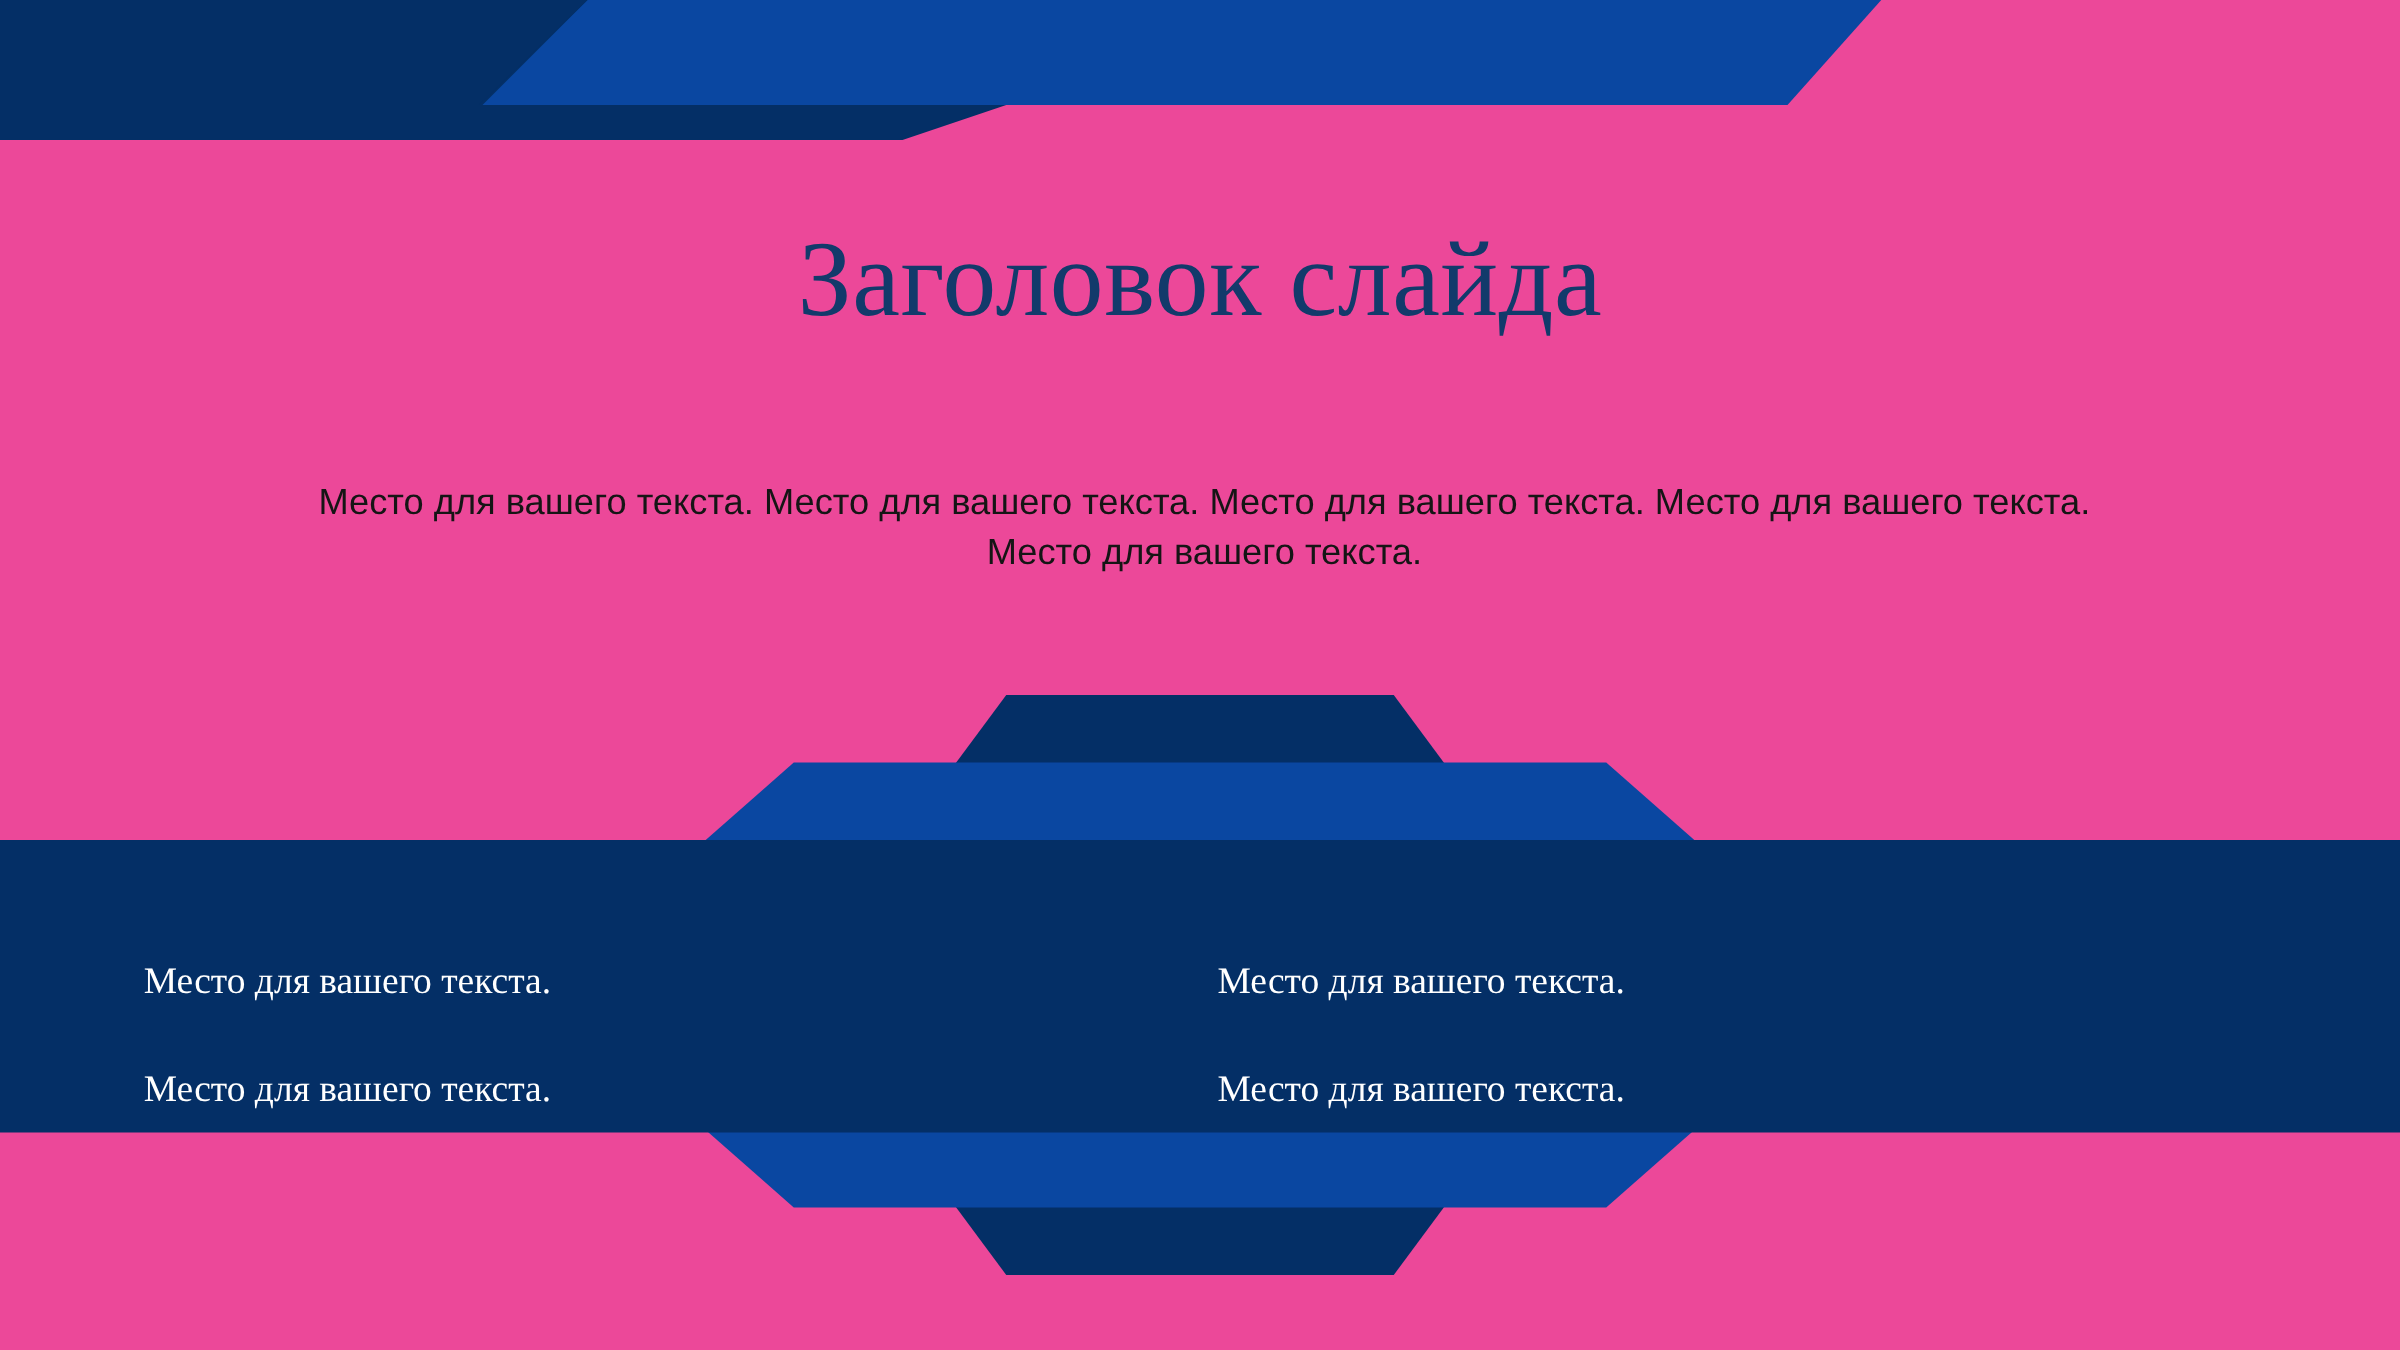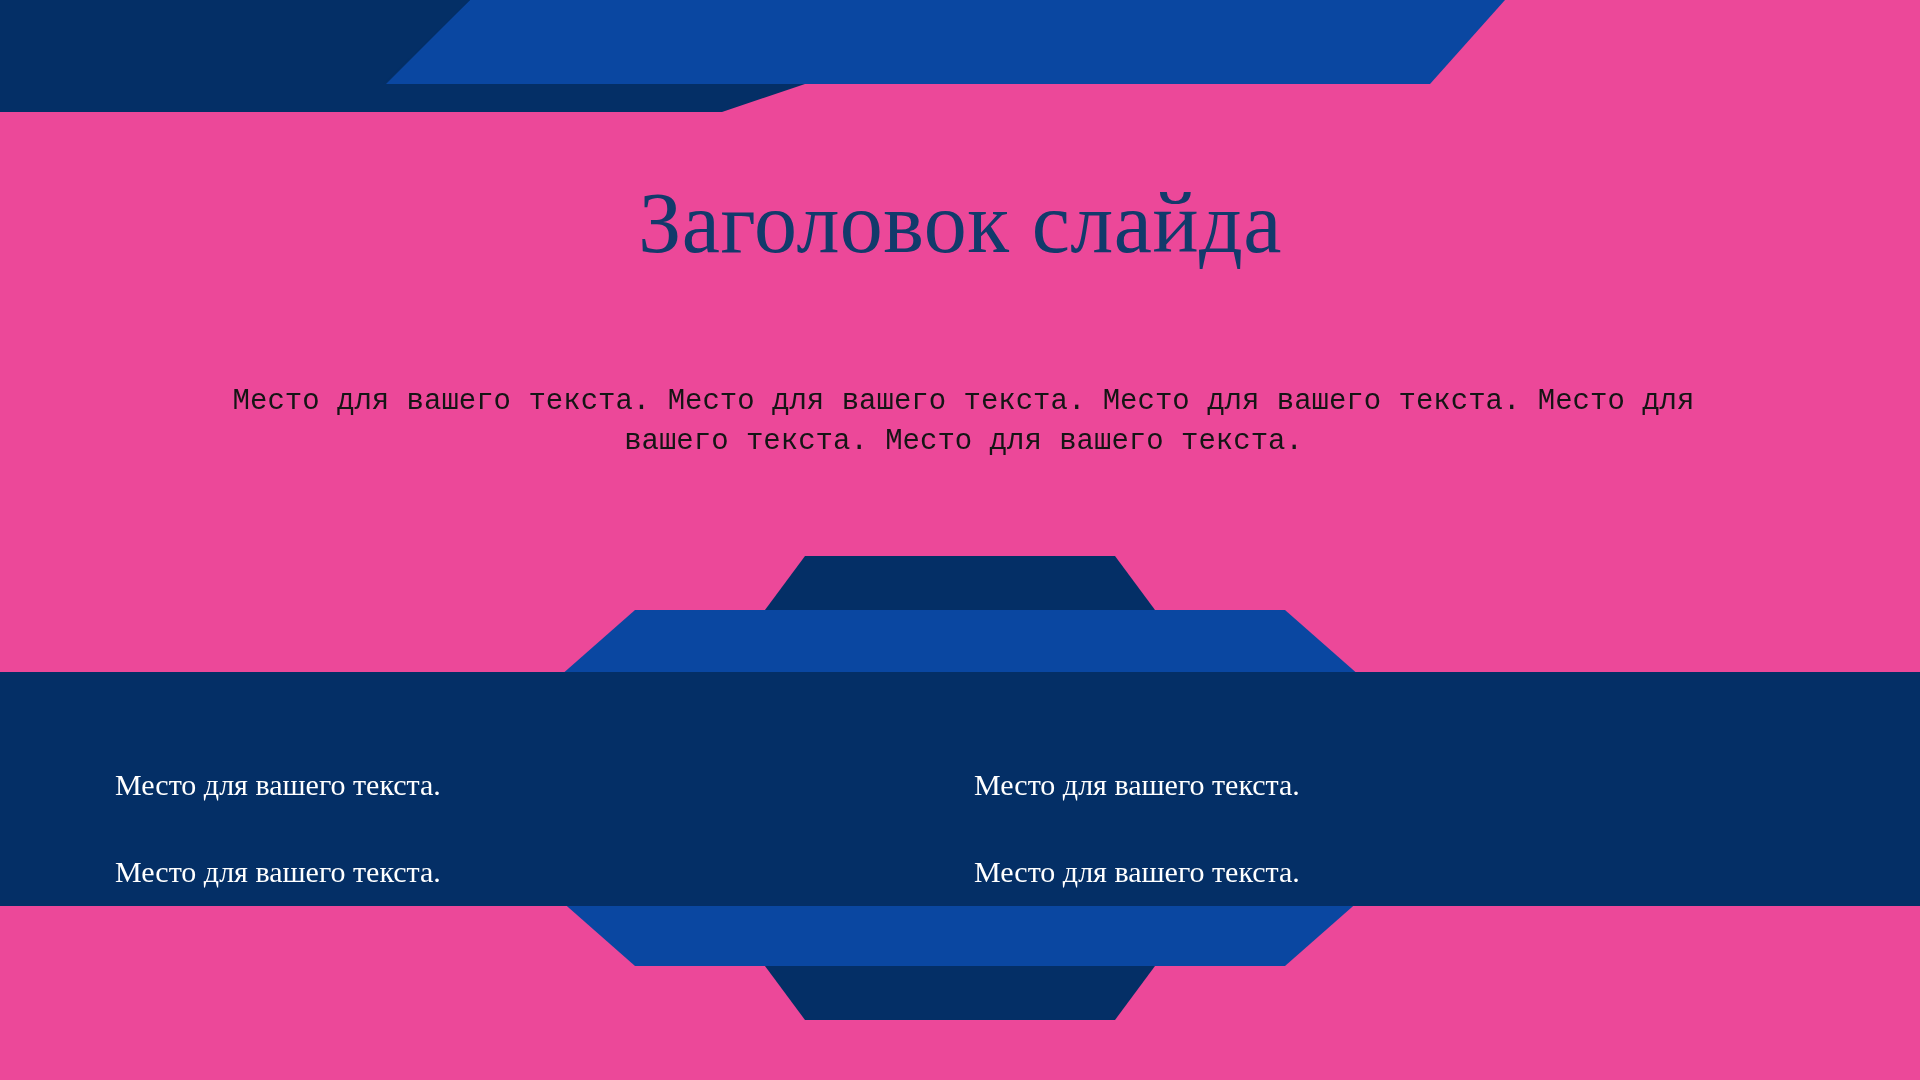--- a/index.html
+++ b/index.html
@@ -46,21 +46,21 @@
   
   .body-para {
     position: absolute;
     left: 230px;
     top: 382px;
     width: 1467px;
     text-align: center;
     font-size: 29px;
     line-height: 1.38;
     color: #151515;
-    font-family: Liberation Mono, monospace;
+    font-family: Liberation Sans, sans-serif;
   }
 
   
   .center-deco {
     position: absolute;
     left: 0;
     top: 548px;
     width: 1920px;
     height: 480px;
     pointer-events: none;

